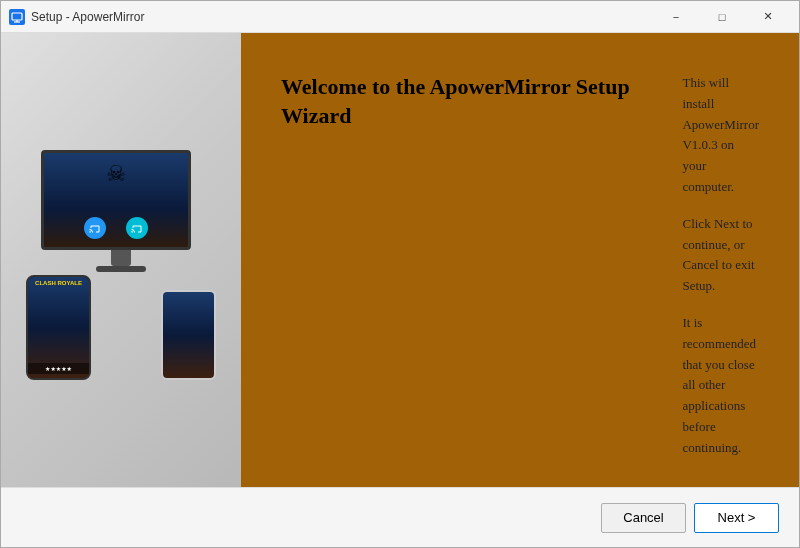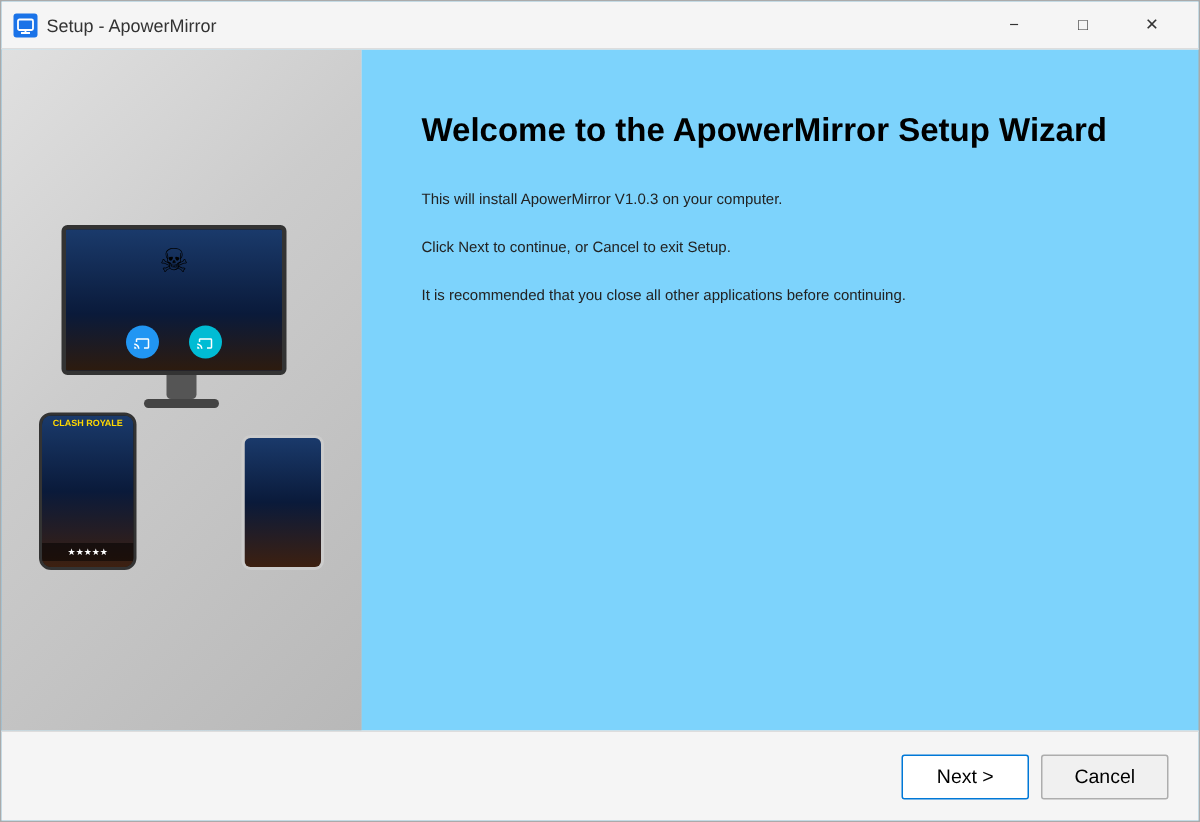--- a/index.html
+++ b/index.html
@@ -9,21 +9,21 @@
       height: 548px;
       font-family: 'Segoe UI', Tahoma, Geneva, Verdana, sans-serif;
       font-size: 13px;
       background: #f0f0f0;
       overflow: hidden;
     }
 
     .window {
       width: 800px;
       height: 548px;
-      background: #7dd3fc;
+      background: #a16207;
       border: 1px solid #aaa;
       display: flex;
       flex-direction: column;
     }
 
     
     .titlebar {
       height: 32px;
       background: #f5f5f5;
       border-bottom: 1px solid #ddd;
@@ -258,37 +258,38 @@
       width: 100%;
       height: 100%;
       background: linear-gradient(180deg, #1a3a6b 0%, #0a1a3a 50%, #3d2010 100%);
     }
 
     
     .right-panel {
       flex: 1;
       padding: 40px 40px 20px 40px;
       display: flex;
-      flex-direction: column;
+      flex-direction: row;
+      font-family: Liberation Serif, serif;
     }
 
     .welcome-title {
       font-size: 22px;
       font-weight: bold;
       color: #000;
       margin-bottom: 24px;
       line-height: 1.3;
     }
 
     .welcome-body {
       flex: 1;
     }
 
     .welcome-body p {
-      font-size: 10px;
+      font-size: 13px;
       color: #222;
       line-height: 1.6;
       margin-bottom: 16px;
     }
 
     
     .bottom-bar {
       height: 60px;
       background: #f5f5f5;
       border-top: 1px solid #ddd;
@@ -388,17 +389,17 @@
       <div class="welcome-body">
         <p>This will install ApowerMirror V1.0.3 on your computer.</p>
         <p>Click Next to continue, or Cancel to exit Setup.</p>
         <p>It is recommended that you close all other applications before continuing.</p>
       </div>
     </div>
 
   </div>
 
   <div class="bottom-bar">
+    <button class="btn btn-cancel">Cancel</button>
     <button class="btn btn-next">Next &gt;</button>
-    <button class="btn btn-cancel">Cancel</button>
   </div>
 
 </div>
 
 </body></html>

